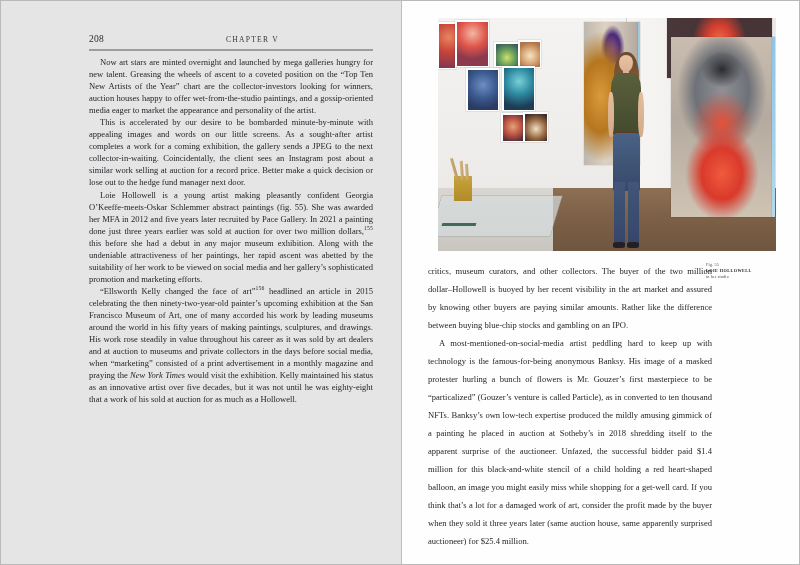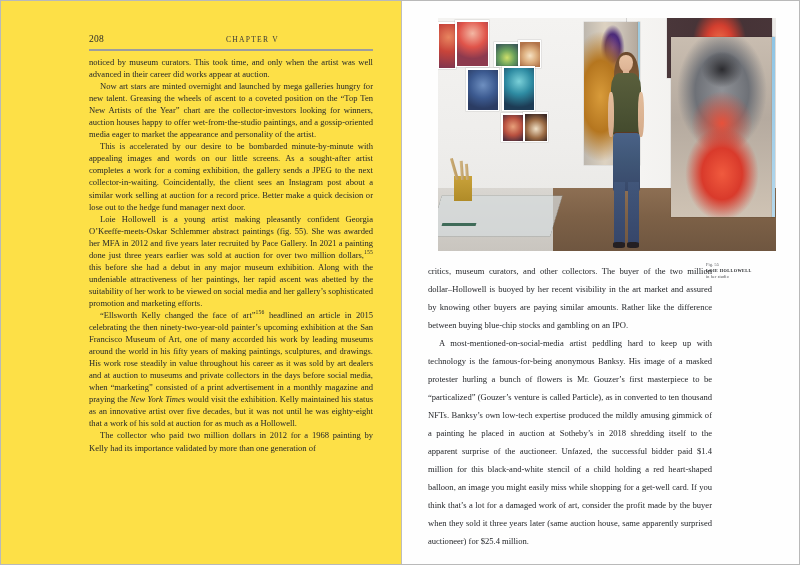--- a/index.html
+++ b/index.html
@@ -32,21 +32,21 @@
     width: 1px;
     height: 565px;
     background: #bdbdbd;
   }
 
   
   .page-left {
     position: absolute;
     left: 0; top: 0;
     width: 400px; height: 565px;
-    background: #fde047;
+    background: #e5e5e5;
   }
 
   .running-head {
     position: absolute;
     left: 88px;
     top: 33px;
     width: 190px;
     display: flex;
     justify-content: space-between;
     align-items: baseline;
@@ -278,29 +278,27 @@
 
   <div class="page-left">
 
     <div class="running-head">
       <span class="folio">208</span>
       <span class="chapter-label">CHAPTER V</span>
     </div>
     <div class="head-rule"></div>
 
     <div class="col col-left">
-      <p>noticed by museum curators. This took time, and only when the artist was well advanced in their career did works appear at auction.</p>
       <p class="indent">Now art stars are minted overnight and launched by mega galleries hungry for new talent. Greasing the wheels of ascent to a coveted position on the “Top Ten New Artists of the Year” chart are the collector-investors looking for winners, auction houses happy to offer wet-from-the-studio paintings, and a gossip-oriented media eager to market the appearance and personality of the artist.</p>
       <p class="indent">This is accelerated by our desire to be bombarded minute-by-minute with appealing images and words on our little screens. As a sought-after artist completes a work for a coming exhibition, the gallery sends a JPEG to the next collector-in-waiting. Coincidentally, the client sees an Instagram post about a similar work selling at auction for a record price. Better make a quick decision or lose out to the hedge fund manager next door.</p>
 
       <p class="indent"><span>Loie Hollowell is a young artist making pleasantly confident Georgia O’Keeffe-meets-Oskar Schlemmer abstract paintings (fig. 55). She was awarded her MFA in 2012 and five years later recruited by Pace Gallery. In 2021 a painting done just three years earlier was sold at auction for over two million dollars,</span><sup class="fn">155</sup><span> this before she had a debut in any major museum exhibition. Along with the undeniable attractiveness of her paintings, her rapid ascent was abetted by the suitability of her work to be viewed on social media and her gallery’s sophisticated promotion and marketing efforts.</span></p>
 
       <p class="indent"><span>“Ellsworth Kelly changed the face of art”</span><sup class="fn">156</sup><span> headlined an article in 2015 celebrating the then ninety-two-year-old painter’s upcoming exhibition at the San Francisco Museum of Art, one of many accorded his work by leading museums around the world in his fifty years of making paintings, sculptures, and drawings. His work rose steadily in value throughout his career as it was sold by art dealers and at auction to museums and private collectors in the days before social media, when “marketing” consisted of a print advertisement in a monthly magazine and praying the </span><i>New York Times</i><span> would visit the exhibition. Kelly maintained his status as an innovative artist over five decades, but it was not until he was eighty-eight that a work of his sold at auction for as much as a Hollowell.</span></p>
 
-      <p class="indent">The collector who paid two million dollars in 2012 for a 1968 painting by Kelly had its importance validated by more than one generation of</p>
     </div>
   </div>
 
   <div class="gutter"></div>
 
   <div class="page-right">
 
     <div class="photo">
       <div class="wall"></div>
       <div class="wall-right"></div>

